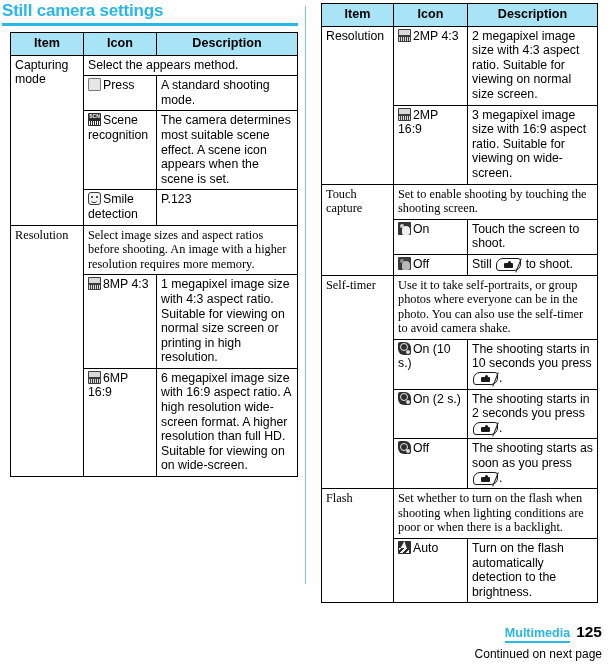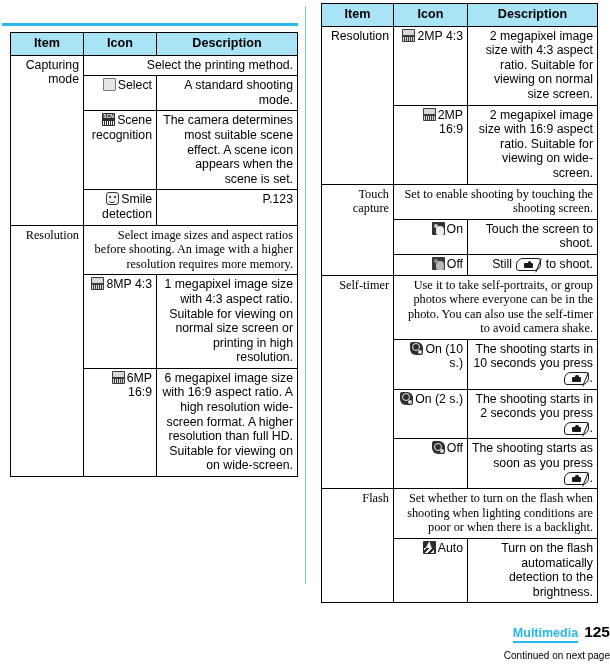--- a/index.html
+++ b/index.html
@@ -56,21 +56,21 @@
     border: 1.6px solid #000;
   }
   table.doc td, table.doc th {
     border: 1px solid #000;
     vertical-align: top;
     padding: 2px 4px 3px 4px;
     font-size: 12.3px;
     line-height: 14.6px;
     color: #000;
     font-weight: normal;
-    text-align: right;
+    text-align: left;
   }
   table.doc thead th {
     background: #a8e4f5;
     text-align: center;
     font-weight: bold;
     font-size: 12.6px;
     padding: 3px 2px 4px 2px;
     border-bottom: 1.6px solid #000;
   }
   td.item-cell { font-weight: bold; }
@@ -249,21 +249,21 @@
     position: absolute;
     right: 1px; top: -1px;
     width: 1.4px; height: 15px;
     background: #1a1a1a;
     transform: rotate(22deg);
   }
 
   
   .footer {
     position: absolute;
-    right: 0;
+    right: 8px;
     bottom: 22px;
     text-align: right;
     white-space: nowrap;
   }
   .footer .chapter {
     display: inline-block;
     font-size: 12.5px;
     font-weight: bold;
     color: #29b6e8;
     border-bottom: 2px solid #29b6e8;
@@ -273,31 +273,32 @@
   .footer .pageno {
     display: inline-block;
     font-size: 15.5px;
     font-weight: bold;
     color: #000;
     margin-left: 6px;
     vertical-align: baseline;
   }
   .continued {
     position: absolute;
-    right: 0;
+    right: 8px;
     bottom: 4px;
-    font-size: 10px;
+    font-size: 12px;
     color: #000;
   }
 </style>
 </head>
 <body>
 
 <div class="page">
 
+  <div class="page-title">Still camera settings</div>
   <div class="title-rule"></div>
 
   <div class="col-divider"></div>
 
   <div class="tbl-wrap left">
     <table class="doc">
       <colgroup>
           <col style="width:73px">
           <col style="width:73px">
           <col>
@@ -306,24 +307,24 @@
         <tr>
           <th>Item</th>
           <th>Icon</th>
           <th>Description</th>
         </tr>
       </thead>
       <tbody>
 
         <tr>
           <td class="item-cell" rowspan="4">Capturing mode</td>
-          <td colspan="2">Select the printing method.</td>
-        </tr>
-        <tr>
-          <td class="icon-cell"><span class="gico ico-normal"></span><span>Select</span></td>
+          <td colspan="2">Select the appears method.</td>
+        </tr>
+        <tr>
+          <td class="icon-cell"><span class="gico ico-normal"></span><span>Press</span></td>
           <td>A standard shooting mode.</td>
         </tr>
         <tr>
           <td class="icon-cell"><span class="gico ico-scene"></span><span>Scene recognition</span></td>
           <td>The camera determines most suitable scene effect. A scene icon appears when the scene is set.</td>
         </tr>
         <tr>
           <td class="icon-cell"><span class="gico ico-smile"></span><span>Smile detection</span></td>
           <td>P.123</td>
         </tr>
@@ -360,21 +361,21 @@
       </thead>
       <tbody>
 
         <tr>
           <td class="item-cell" rowspan="2">Resolution</td>
           <td class="icon-cell"><span class="gico ico-res"></span><span>2MP 4:3</span></td>
           <td>2 megapixel image size with 4:3 aspect ratio. Suitable for viewing on normal size screen.</td>
         </tr>
         <tr>
           <td class="icon-cell"><span class="gico ico-res"></span><span>2MP 16:9</span></td>
-          <td>2 megapixel image size with 16:9 aspect ratio. Suitable for viewing on wide-screen.</td>
+          <td>3 megapixel image size with 16:9 aspect ratio. Suitable for viewing on wide-screen.</td>
         </tr>
 
         <tr class="group-start">
           <td class="item-cell" rowspan="3">Touch capture</td>
           <td colspan="2">Set to enable shooting by touching the shooting screen.</td>
         </tr>
         <tr>
           <td class="icon-cell"><span class="gico ico-touch"></span><span>On</span></td>
           <td>Touch the screen to shoot.</td>
         </tr>

